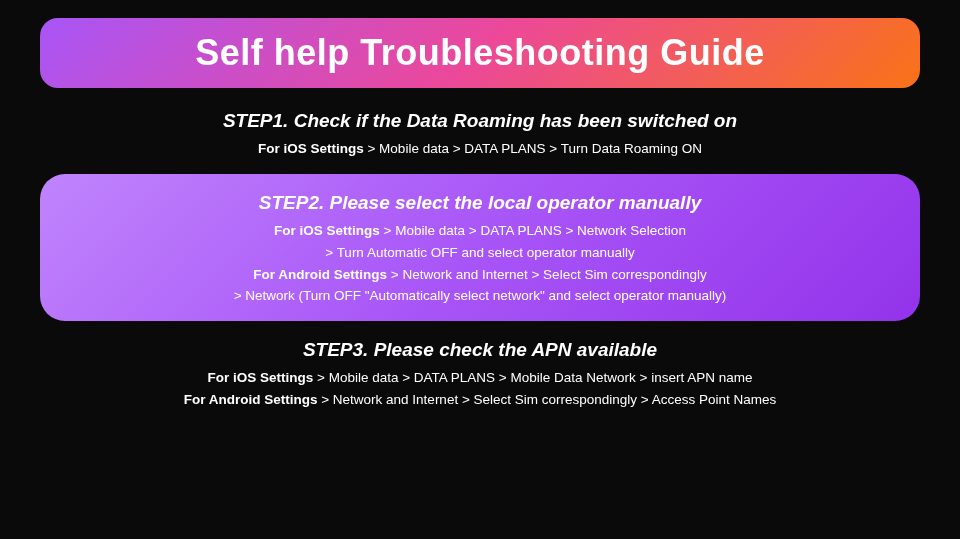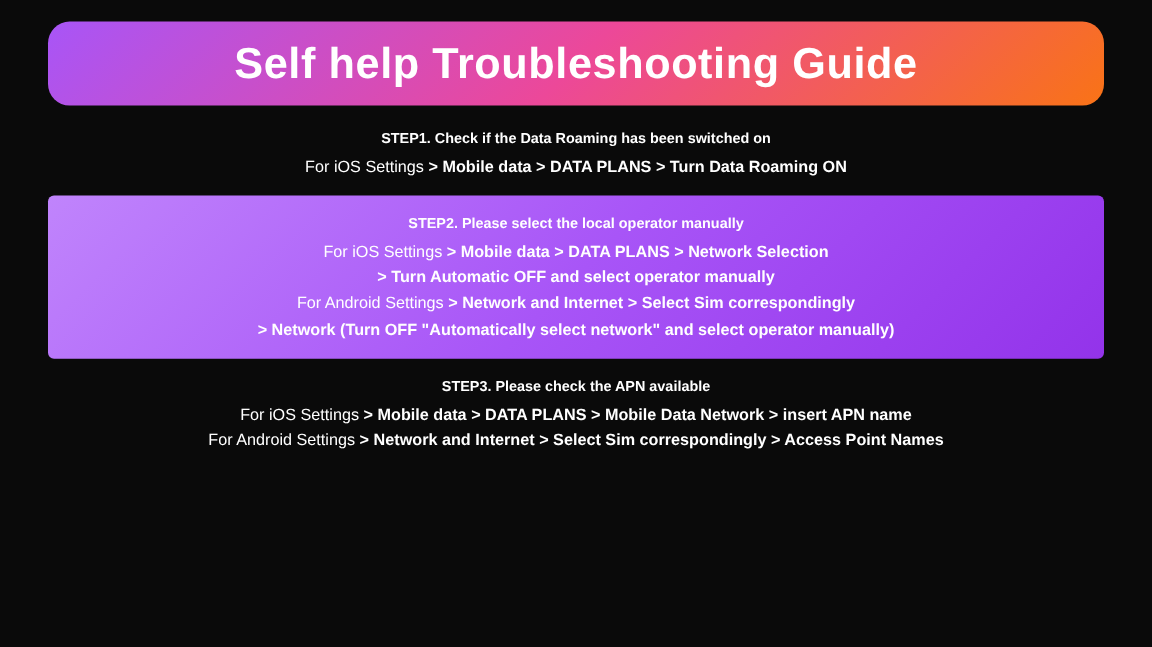--- a/index.html
+++ b/index.html
@@ -34,44 +34,45 @@
     .step-block {
       width: 100%;
       text-align: center;
       margin-bottom: 14px;
       color: #ffffff;
       line-height: 1.55;
     }
 
     .step-block.highlighted {
       background: linear-gradient(135deg, #c084fc, #a855f7, #9333ea);
-      border-radius: 5px;
+      border-radius: 25px;
       padding: 14px 30px;
       margin-bottom: 14px;
     }
 
     .step-title {
-      font-size: 12px;
+      font-size: 19px;
       font-weight: 800;
       color: #ffffff;
       margin-bottom: 3px;
+      font-style: italic;
     }
 
     .step-line {
       font-size: 13.5px;
       color: #ffffff;
       line-height: 1.6;
     }
 
     .step-line .bold {
-      font-weight: 400;
+      font-weight: 700;
     }
 
     .step-line .normal {
-      font-weight: 700;
+      font-weight: 400;
     }
   </style>
 </head>
 <body>
 
 <div class="title-banner">
   <span class="title-text">Self help Troubleshooting Guide</span>
 </div>
 
 <div id="steps-container" style="width:100%;">

